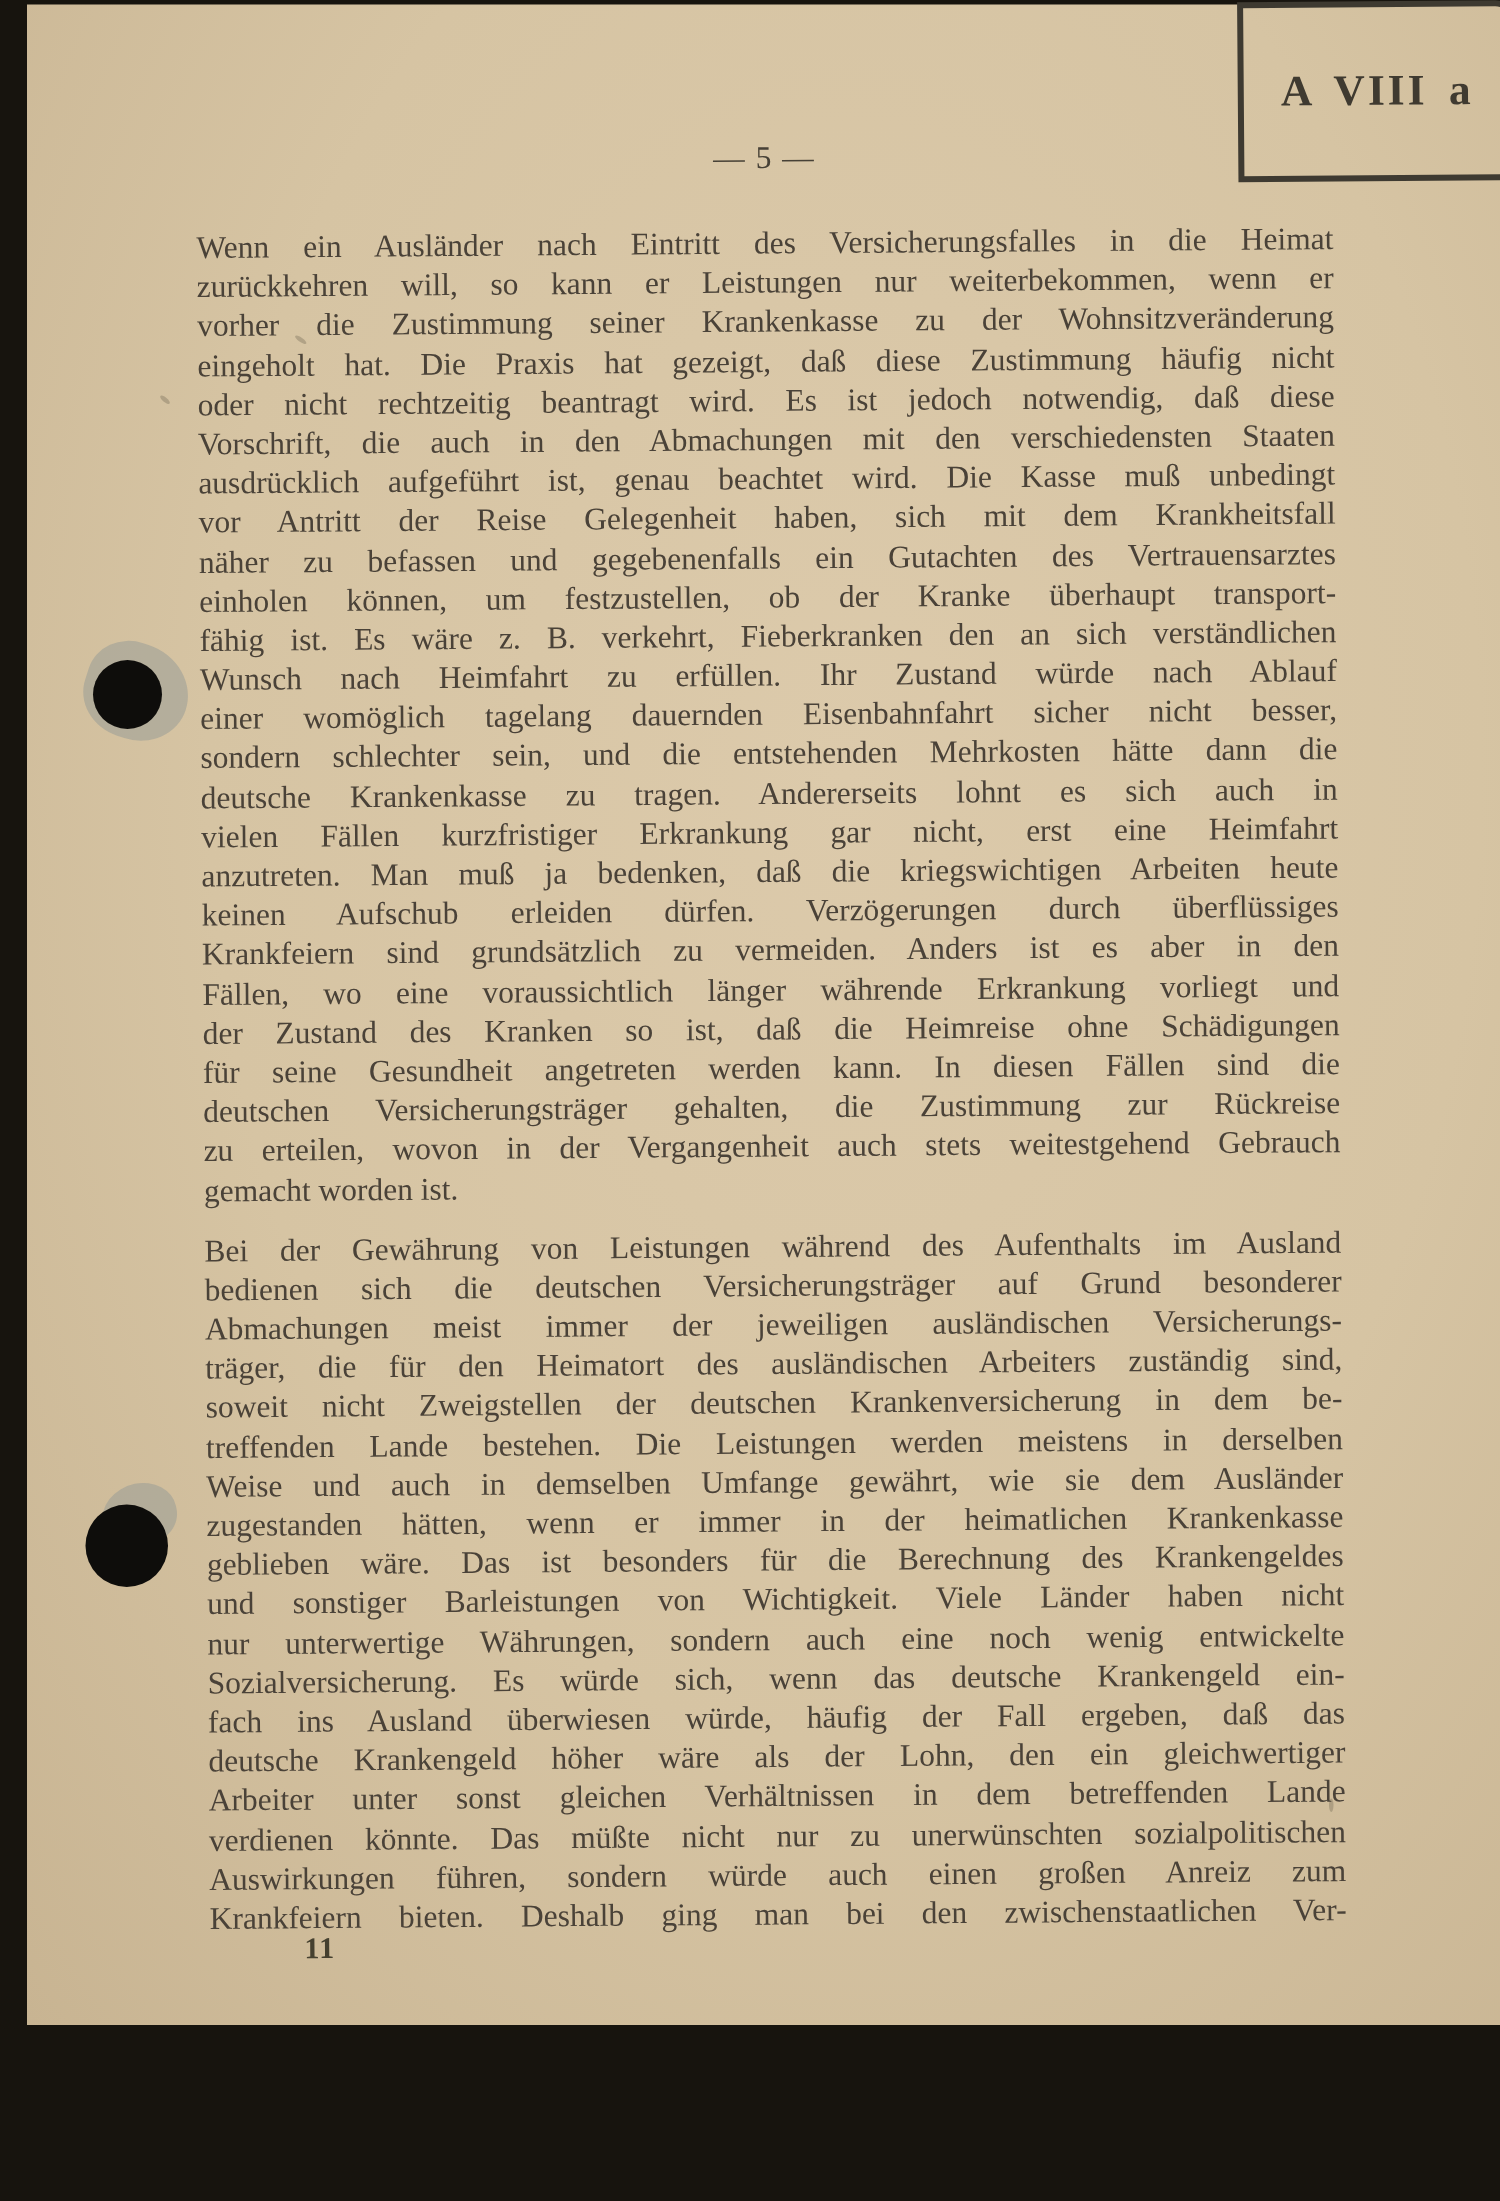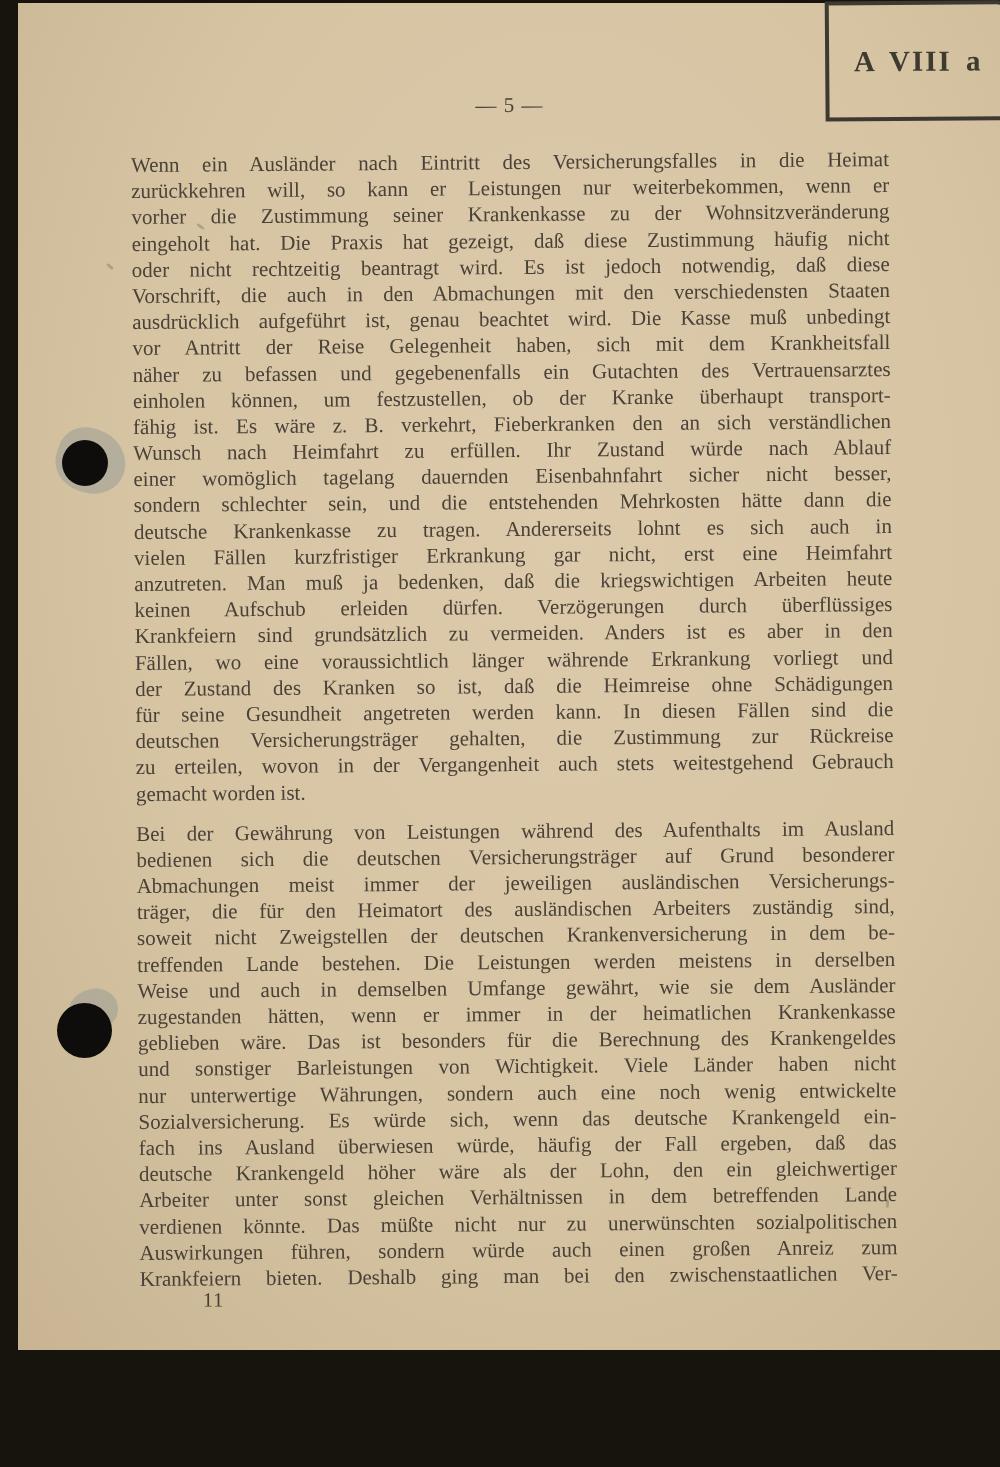--- a/index.html
+++ b/index.html
@@ -41,21 +41,21 @@
   .paragraph { margin:0 0 14px 0; }
   .text-line {
     text-align:justify;
     text-align-last:justify;
     height:26.2px;
     white-space:nowrap;
   }
   .text-line.last { text-align-last:left; }
   .footer-number {
     position:absolute; left:180px; top:1283px;
-    font-size:20px; font-weight:normal; letter-spacing:1px; color:#45402f;
+    font-size:20px; font-weight:bold; letter-spacing:1px; color:#45402f;
   }
   .hole { position:absolute; border-radius:50%; background:#0e0d0b; }
   .hole-halo { position:absolute; background:rgba(148,153,150,0.5); }
   .halo-1 { left:38px; top:426px; width:70px; height:64px;
             border-radius:46% 58% 52% 50%; transform:rotate(18deg); }
   .hole-1 { left:44px; top:437px; width:46px; height:46px; }
   .halo-2 { left:50px; top:986px; width:50px; height:42px;
             border-radius:55% 50% 50% 45%; transform:rotate(-12deg); }
   .hole-2 { left:39px; top:1000px; width:55px; height:55px; }
   .speck { position:absolute; background:rgba(110,100,80,0.35); border-radius:50%; }

